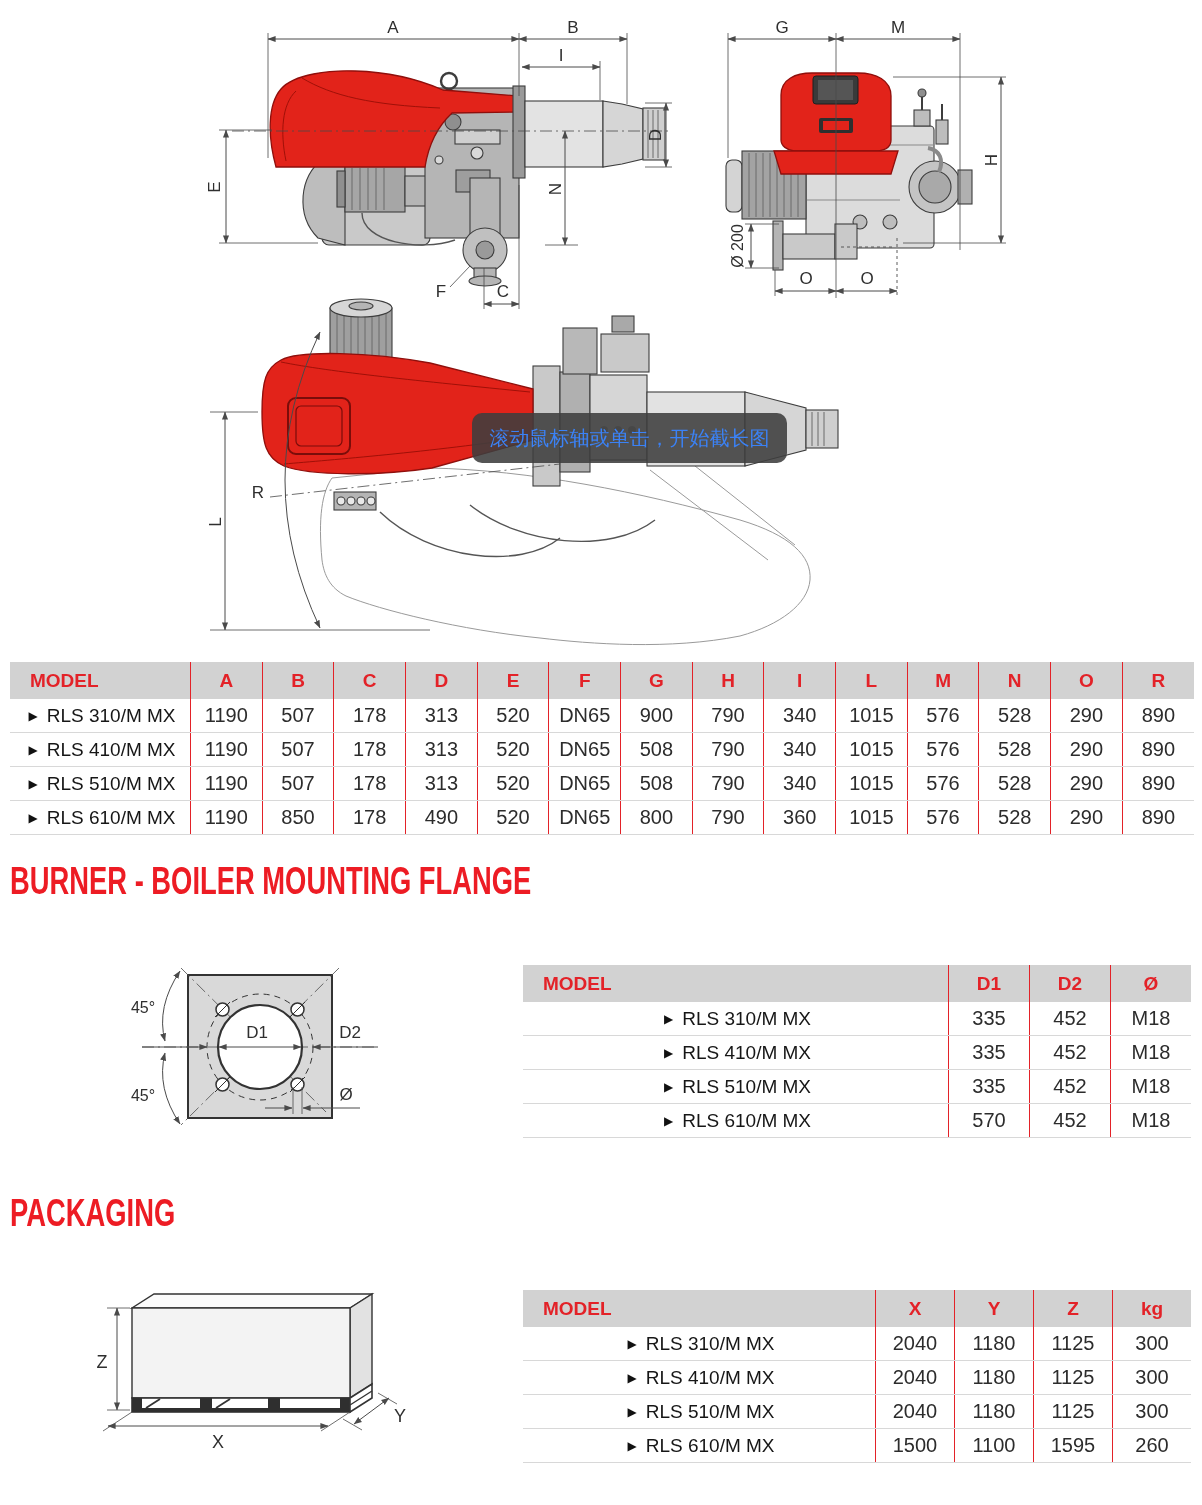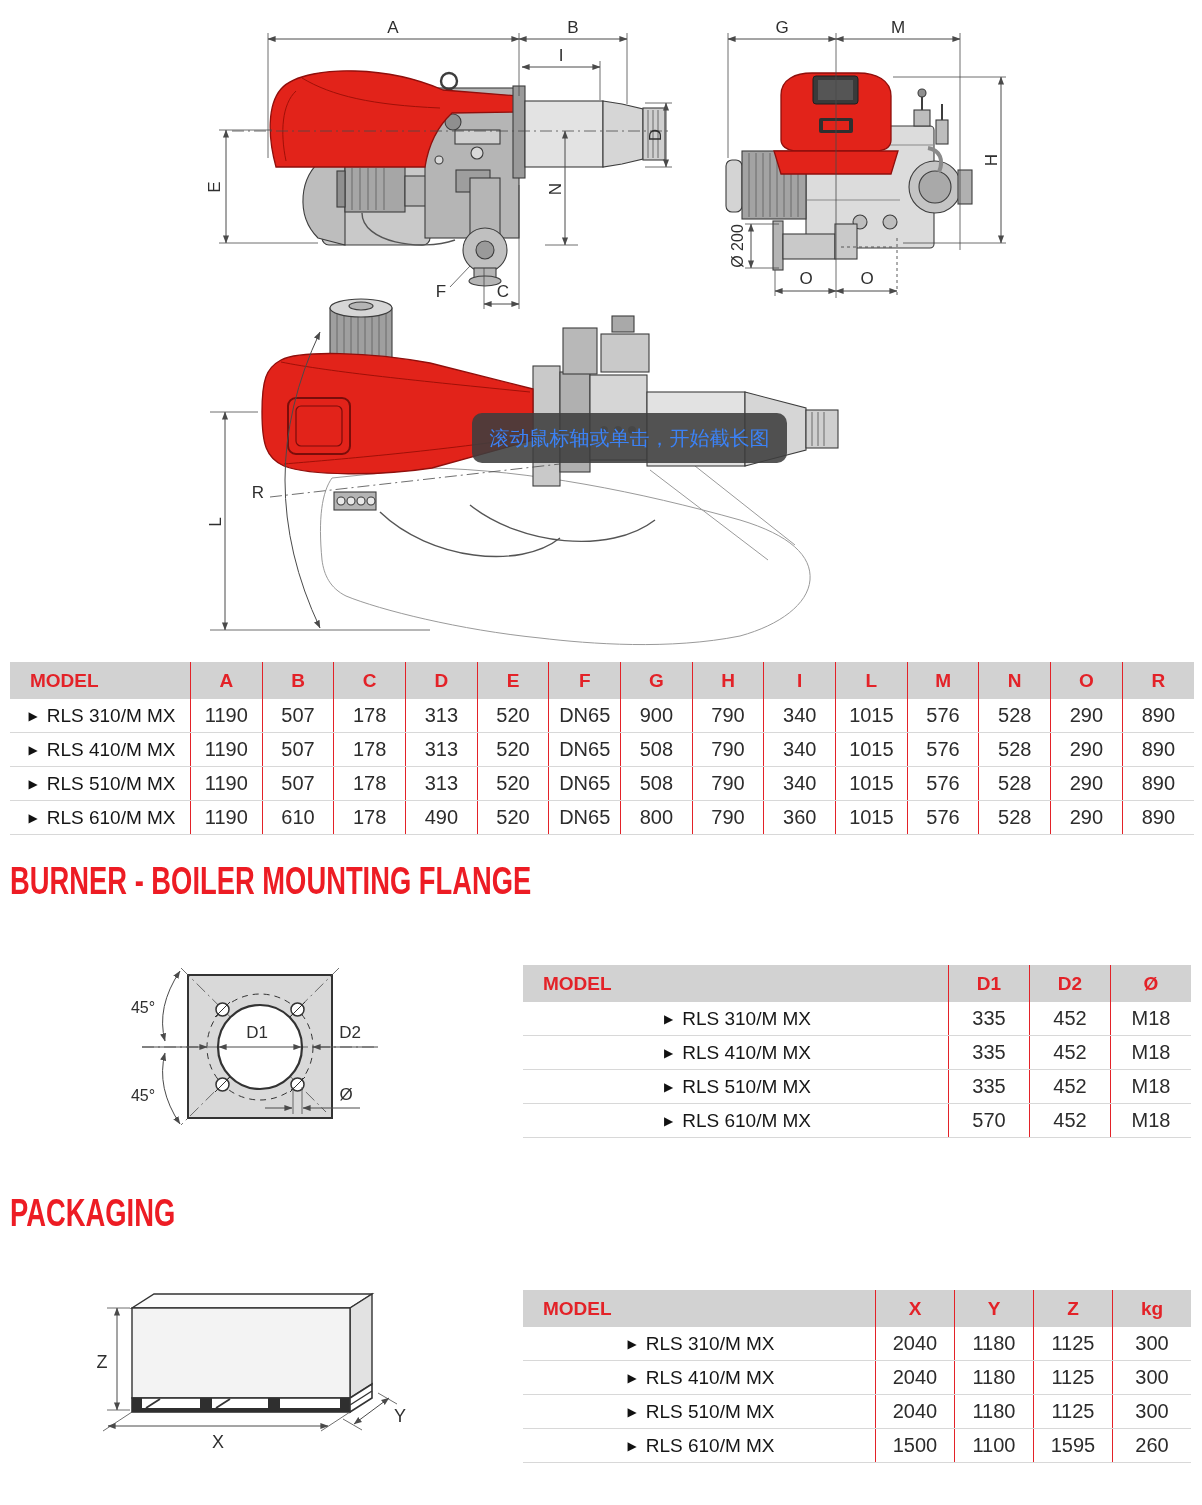--- a/index.html
+++ b/index.html
@@ -317,21 +317,21 @@
             <td>1015</td>
             <td>576</td>
             <td>528</td>
             <td>290</td>
             <td>890</td>
           </tr>
 
           <tr>
             <td class="model"><span class="tri">▶</span><span>RLS 610/M MX</span></td>
             <td>1190</td>
-            <td>610</td>
+            <td>850</td>
             <td>178</td>
             <td>490</td>
             <td>520</td>
             <td>DN65</td>
             <td>800</td>
             <td>790</td>
             <td>360</td>
             <td>1015</td>
             <td>576</td>
             <td>528</td>

